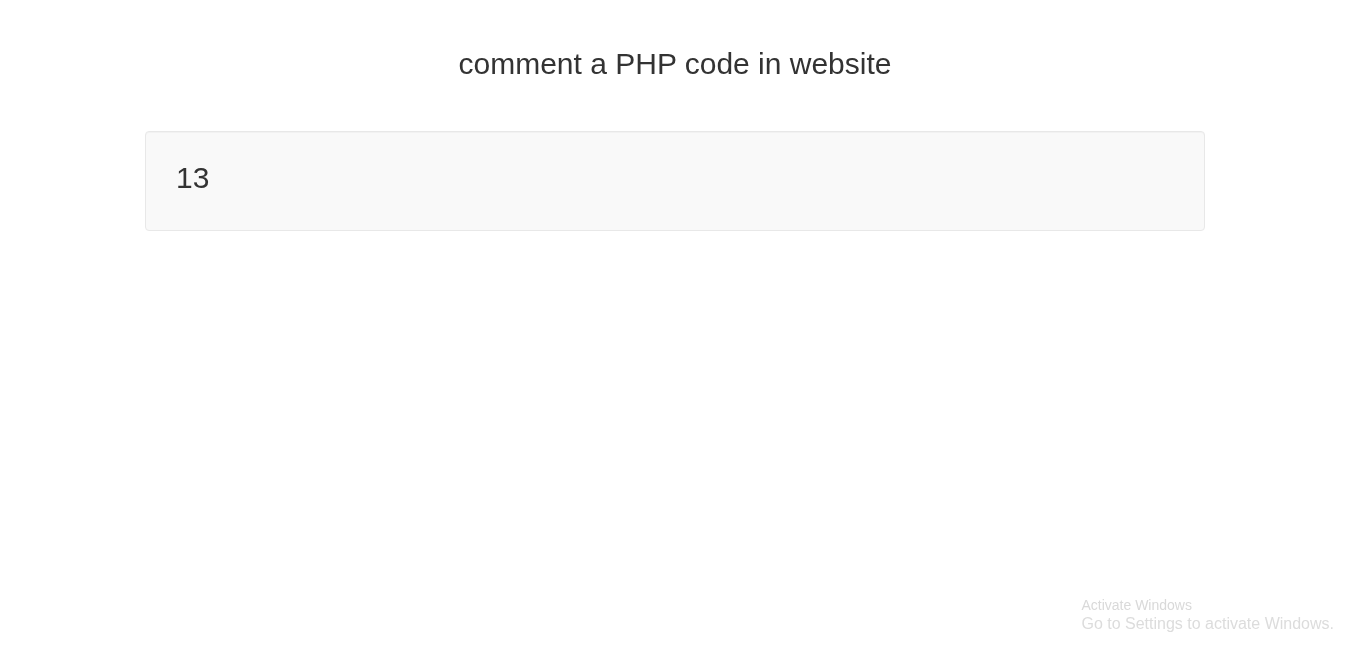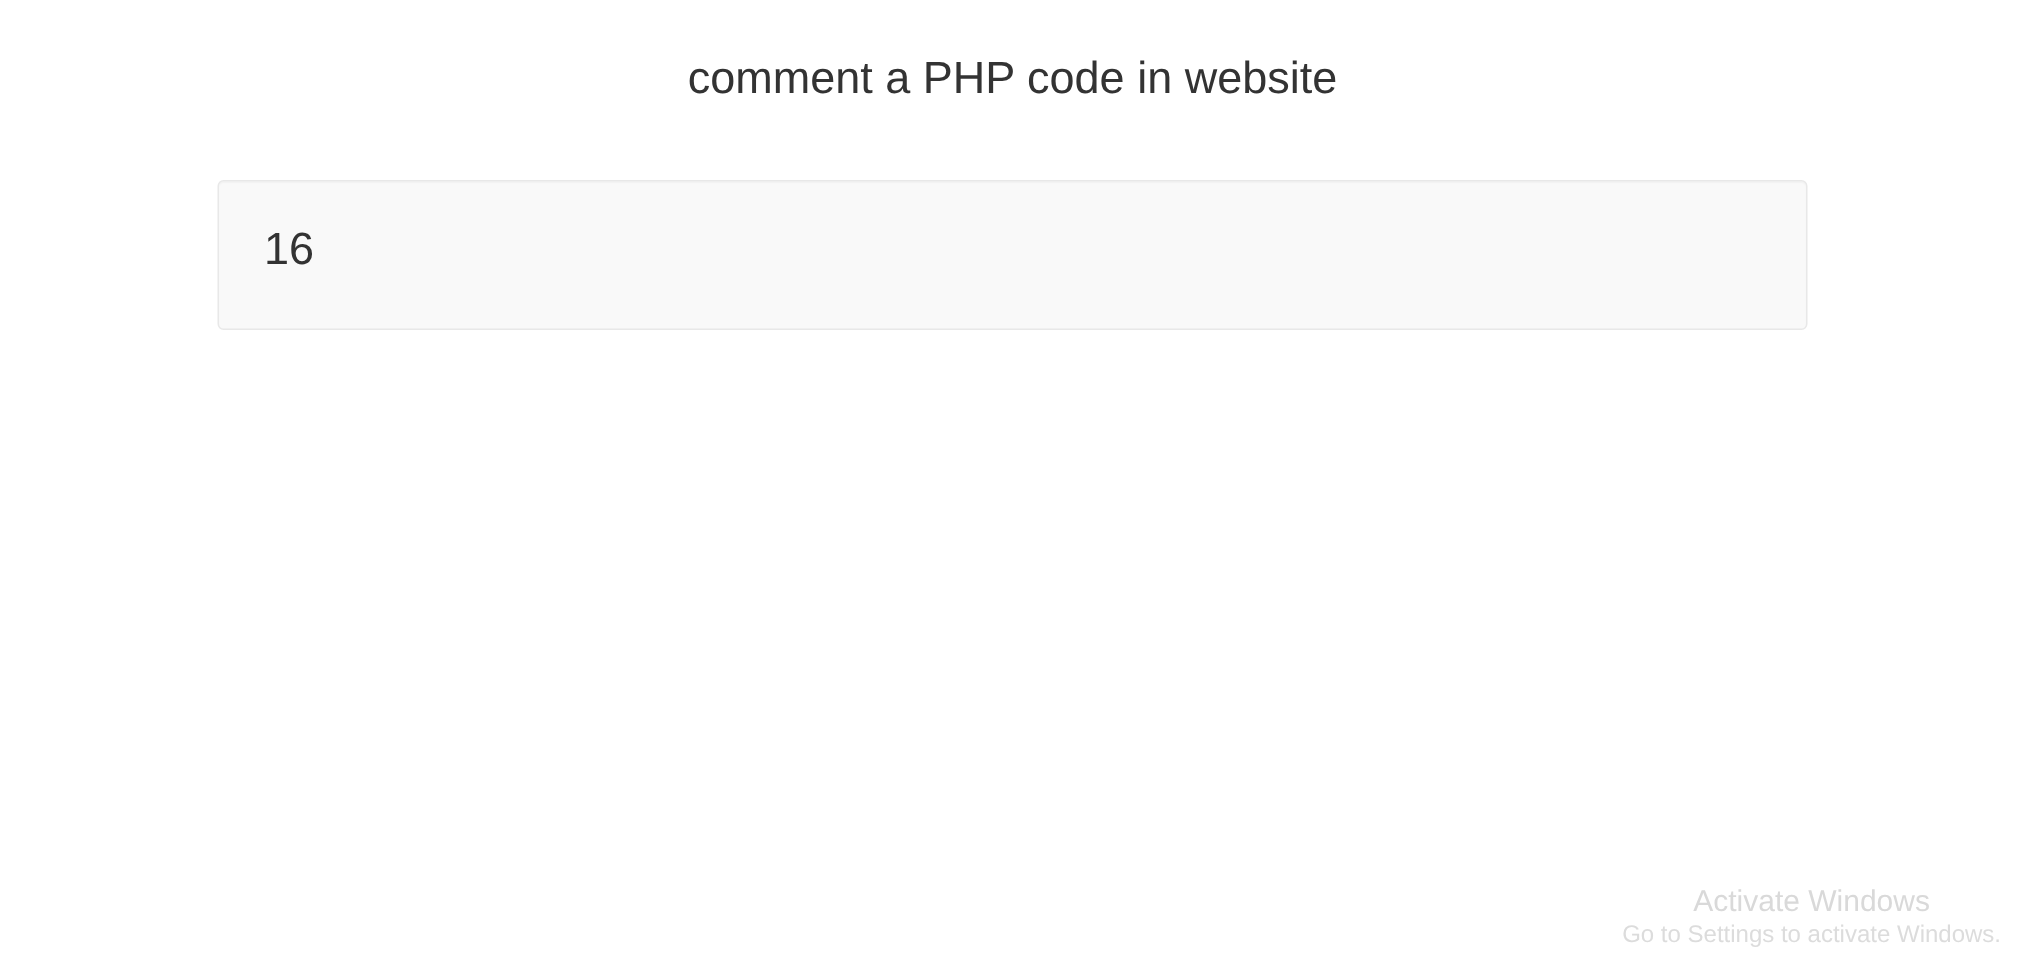--- a/index.html
+++ b/index.html
@@ -11,21 +11,21 @@
       font-family: "Helvetica Neue", Helvetica, Arial, sans-serif;
       background: #ffffff;
       width: 1350px;
       height: 649px;
       position: relative;
       color: #333;
     }
     .content {
       width: 1060px;
       margin: 0 auto;
-      padding-top: 36px;
+      padding-top: 47px;
     }
     .page-title {
       text-align: center;
       font-size: 30px;
       font-weight: 500;
       color: #333333;
       margin-bottom: 50px;
     }
     .well {
       background-color: #f9f9f9;
@@ -42,37 +42,36 @@
       line-height: 1.2;
     }
     .watermark {
       position: absolute;
       right: 16px;
       bottom: 16px;
       text-align: left;
       pointer-events: none;
     }
     .watermark-title {
-      font-size: 20px;
+      font-size: 14px;
       color: #d9d9d9;
       font-weight: 400;
-      text-align: center;
     }
     .watermark-sub {
       font-size: 16px;
       color: #dcdcdc;
       margin-top: 2px;
     }
   </style>
 </head>
 <body>
 
 <div class="content">
   <h1 class="page-title">comment a PHP code in website</h1>
   <div class="well">
-    <div class="well-value">16</div>
+    <div class="well-value">13</div>
   </div>
 </div>
 
 <div class="watermark">
   <div class="watermark-title">Activate Windows</div>
   <div class="watermark-sub">Go to Settings to activate Windows.</div>
 </div>
 
 </body></html>

